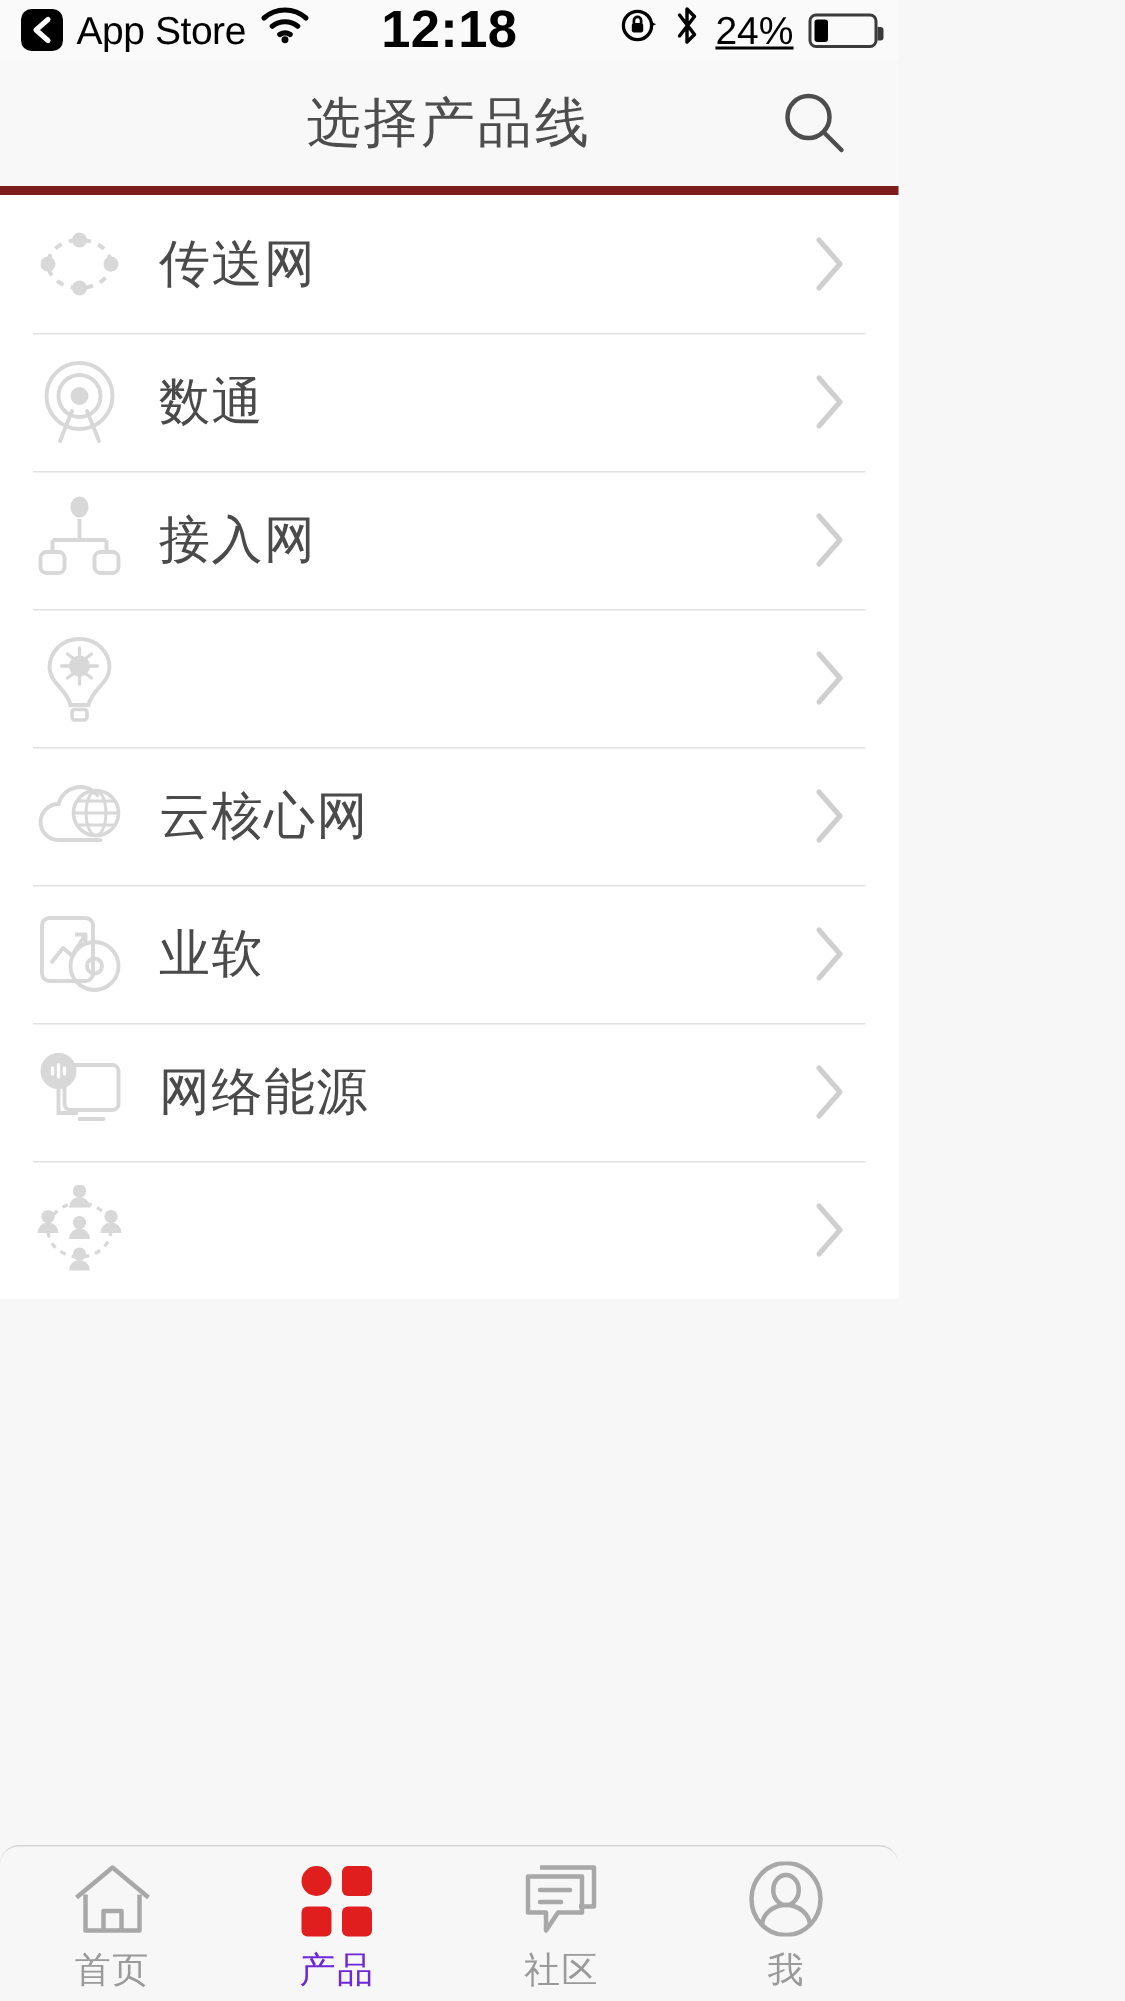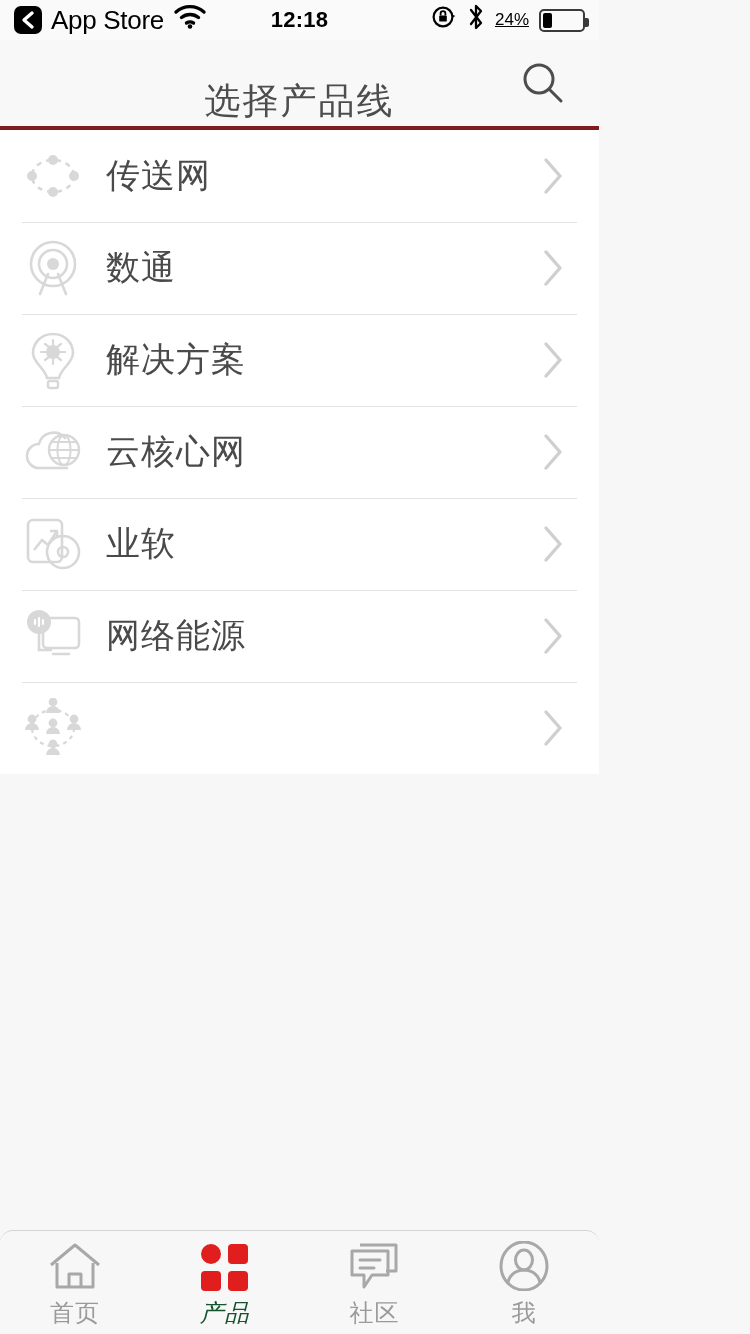--- a/index.html
+++ b/index.html
@@ -17,40 +17,40 @@
   }
   .sb-left { display:flex; align-items:center; gap:9px; }
   .back-badge {
     width:28px; height:28px; background:#000; border-radius:7px;
     display:flex; align-items:center; justify-content:center;
   }
   .back-badge svg { display:block; }
   .sb-app { font-size:26px; letter-spacing:-0.3px; }
   .sb-center {
     position:absolute; left:0; right:0; text-align:center;
-    font-size:22px; font-weight:bold; letter-spacing:0.2px; pointer-events:none;
+    font-size:35px; font-weight:bold; letter-spacing:0.2px; pointer-events:none;
   }
   .sb-right {
     margin-left:auto; display:flex; align-items:center; gap:10px; z-index:2;
   }
-  .sb-batt-txt { font-size:17px;text-decoration:underline; }
+  .sb-batt-txt { font-size:26px;text-decoration:underline; }
   .batt {
     width:46px; height:23px; border:2px solid #3a3a3a; border-radius:5px;
     position:relative; display:flex; align-items:center; padding:2px;
   }
   .batt::after {
     content:""; position:absolute; right:-6px; top:7px;
     width:4px; height:9px; background:#3a3a3a; border-radius:0 2px 2px 0;
   }
   .batt-fill { height:100%; background:#000; border-radius:2px; }
 
   
   .header {
-    height:90px; background:#f8f8f8; border-bottom:4px solid #7f1d1d;
-    position:relative; display:flex; align-items:flex-end; justify-content:center; flex:none;
+    height:90px; background:#f8f8f8; border-bottom:6px solid #7f1d1d;
+    position:relative; display:flex; align-items:center; justify-content:center; flex:none;
   }
   .header-title {
     font-size:36px; color:#4d4d4d; letter-spacing:2px;
   }
   .header-search {
     position:absolute; right:28px; top:50%; transform:translateY(-50%);
     width:56px; height:56px; display:flex; align-items:center; justify-content:center;
   }
 
   
@@ -78,21 +78,21 @@
   .tabbar {
     height:104px; background:#f7f7f7; border-top:1px solid #d4d4d4;
     display:flex; flex:none;border-radius:13px;
   }
   .tab {
     flex:1; display:flex; flex-direction:column; align-items:center;
     justify-content:center; gap:6px; padding-top:6px;
   }
   .tab-icon { height:48px; display:flex; align-items:flex-end; justify-content:center; }
   .tab-label { font-size:24px; color:#9a9a9a; letter-spacing:1px; }
-  .tab.active .tab-label { color:#14532d;font-style:italic; }
+  .tab.active .tab-label { color:#6d28d9; }
 
   .grid-icon { display:grid; grid-template-columns:20px 20px; grid-template-rows:20px 20px; gap:7px; }
   .grid-icon i { background:#e01e1e; border-radius:4px; display:block; }
   .grid-icon i.circle { border-radius:50%; }
 </style>
 </head>
 <body>
 
 <div class="phone">
 
@@ -175,27 +175,42 @@
         <span class="row-label">数通</span>
         <span class="row-chevron">
       <svg width="26" height="42" viewBox="0 0 26 42">
         <polyline points="6,5 20,21 6,37" fill="none" stroke="#cfcfcf" stroke-width="3.4" stroke-linecap="round" stroke-linejoin="round"></polyline>
       </svg>
         </span>
       </div>
       <div class="row">
         <span class="row-icon">
       <svg width="60" height="60" viewBox="0 0 60 60">
+        <ellipse cx="30" cy="8" rx="6" ry="7" fill="#d8d8d8"></ellipse>
+        <path d="M30 16 V30 M12 30 H48 M12 30 V38 M48 30 V38" stroke="#d8d8d8" stroke-width="2.6" fill="none"></path>
+        <rect x="4" y="38" width="16" height="14" rx="4" fill="none" stroke="#d8d8d8" stroke-width="2.6"></rect>
+        <rect x="40" y="38" width="16" height="14" rx="4" fill="none" stroke="#d8d8d8" stroke-width="2.6"></rect>
+      </svg>
+        </span>
+        <span class="row-label">接入网</span>
+        <span class="row-chevron">
+      <svg width="26" height="42" viewBox="0 0 26 42">
+        <polyline points="6,5 20,21 6,37" fill="none" stroke="#cfcfcf" stroke-width="3.4" stroke-linecap="round" stroke-linejoin="round"></polyline>
+      </svg>
+        </span>
+      </div>
+      <div class="row">
+        <span class="row-icon">
+      <svg width="60" height="60" viewBox="0 0 60 60">
         <path d="M30 4 C18 4 10 13 10 23 C10 33 22 38 24 48 L36 48 C38 38 50 33 50 23 C50 13 42 4 30 4 Z" fill="none" stroke="#d8d8d8" stroke-width="2.6"></path>
         <circle cx="30" cy="22" r="7" fill="#d8d8d8"></circle>
         <path d="M30 10 V15 M30 29 V34 M18 22 H23 M37 22 H42 M22 14 L26 17 M38 14 L34 17 M22 30 L26 27 M38 30 L34 27" stroke="#d8d8d8" stroke-width="2.2" stroke-linecap="round"></path>
         <rect x="25" y="51" width="10" height="7" rx="2" fill="none" stroke="#d8d8d8" stroke-width="2.4"></rect>
       </svg>
         </span>
-        <span class="row-label">解决方案</span>
         <span class="row-chevron">
       <svg width="26" height="42" viewBox="0 0 26 42">
         <polyline points="6,5 20,21 6,37" fill="none" stroke="#cfcfcf" stroke-width="3.4" stroke-linecap="round" stroke-linejoin="round"></polyline>
       </svg>
         </span>
       </div>
       <div class="row">
         <span class="row-icon">
       <svg width="60" height="60" viewBox="0 0 60 60">
         <path d="M44 46 H16 A12 12 0 0 1 16 22 A15 15 0 0 1 42 16" fill="none" stroke="#d8d8d8" stroke-width="2.6" stroke-linecap="round"></path>

